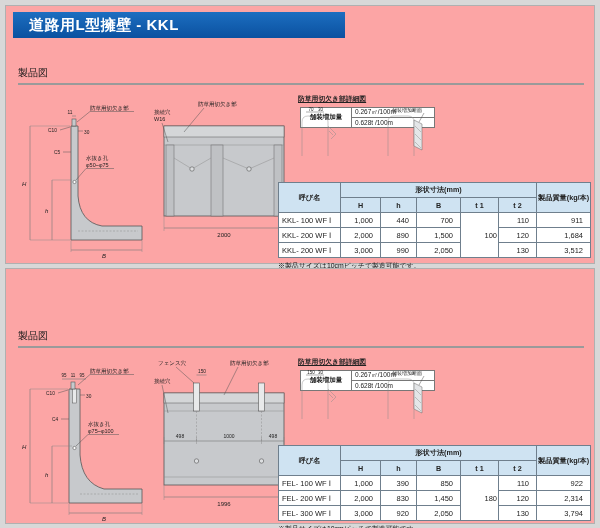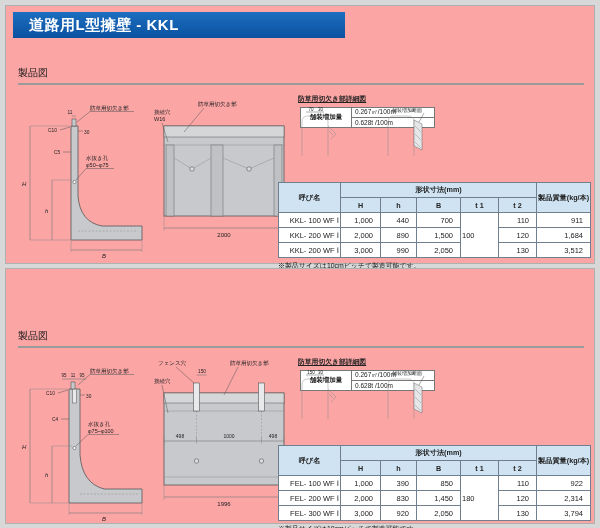--- a/index.html
+++ b/index.html
@@ -17,23 +17,23 @@
   .ptable{border-collapse:collapse;margin:3px 0 0 4px;table-layout:fixed;}
   .ptable td{border:1px solid #777;font-size:6.5px;color:#222;height:9px;padding:0 3px;background:#fff;}
   .ptable .plabel{width:44px;text-align:center;font-weight:bold;}
   .ptable .pval{width:76px;text-align:left;}
   .twrap{position:absolute;top:176px;left:272px;width:314px;}
   .mtable{border-collapse:collapse;table-layout:fixed;width:306px;background:#fff;}
   .mtable th,.mtable td{border:1px solid #6f7f8d;font-size:7.5px;color:#222;overflow:hidden;white-space:nowrap;margin-top:48px;}
   .mtable th{background:#cfe3f2;font-weight:bold;height:12px;text-align:center;font-size:7.2px;}
   .mtable td{height:12px;}
   .c-name{width:62px;} .c-H{width:40px;} .c-h{width:36px;} .c-B{width:44px;} .c-t1{width:38px;} .c-t2{width:38px;} .c-mass{width:54px;}
-  .mtable td.name{text-align:right;padding-left:3px;}
+  .mtable td.name{text-align:left;padding-left:3px;}
   .mtable td.num{text-align:right;padding-right:7px;}
-  .mtable td.mid{text-align:left;}
+  .mtable td.mid{text-align:right;}
   .notes{margin-top:3px;font-size:6.9px;color:#111;line-height:1.45;}
   text{fill:#222;font-family:"Liberation Sans",sans-serif;}
   .dim{stroke:#777;stroke-width:.6;fill:none;}
   .thin{stroke:#888;stroke-width:.45;fill:none;}
   .out{stroke:#555;stroke-width:.8;fill:#c7c9cc;}
   .out2{stroke:#666;stroke-width:.5;fill:#bfc1c4;}
   .lead{stroke:#555;stroke-width:.5;fill:none;}
 </style>
 </head>
 <body>

